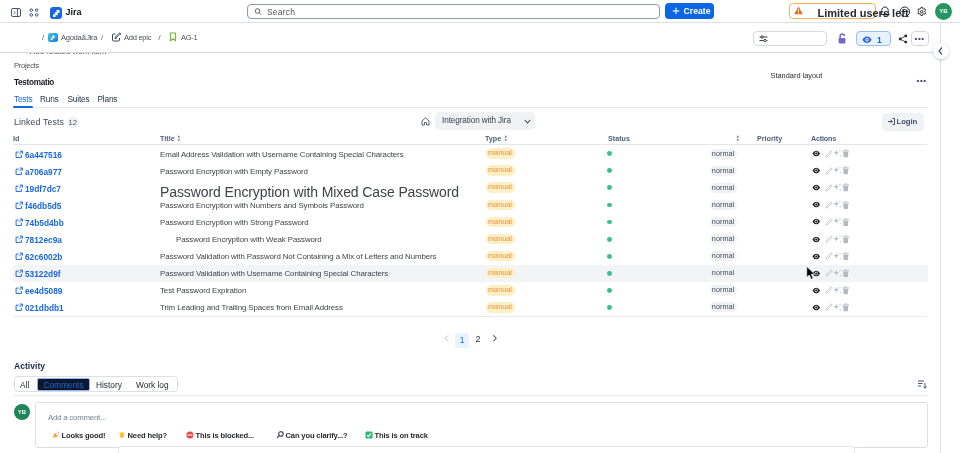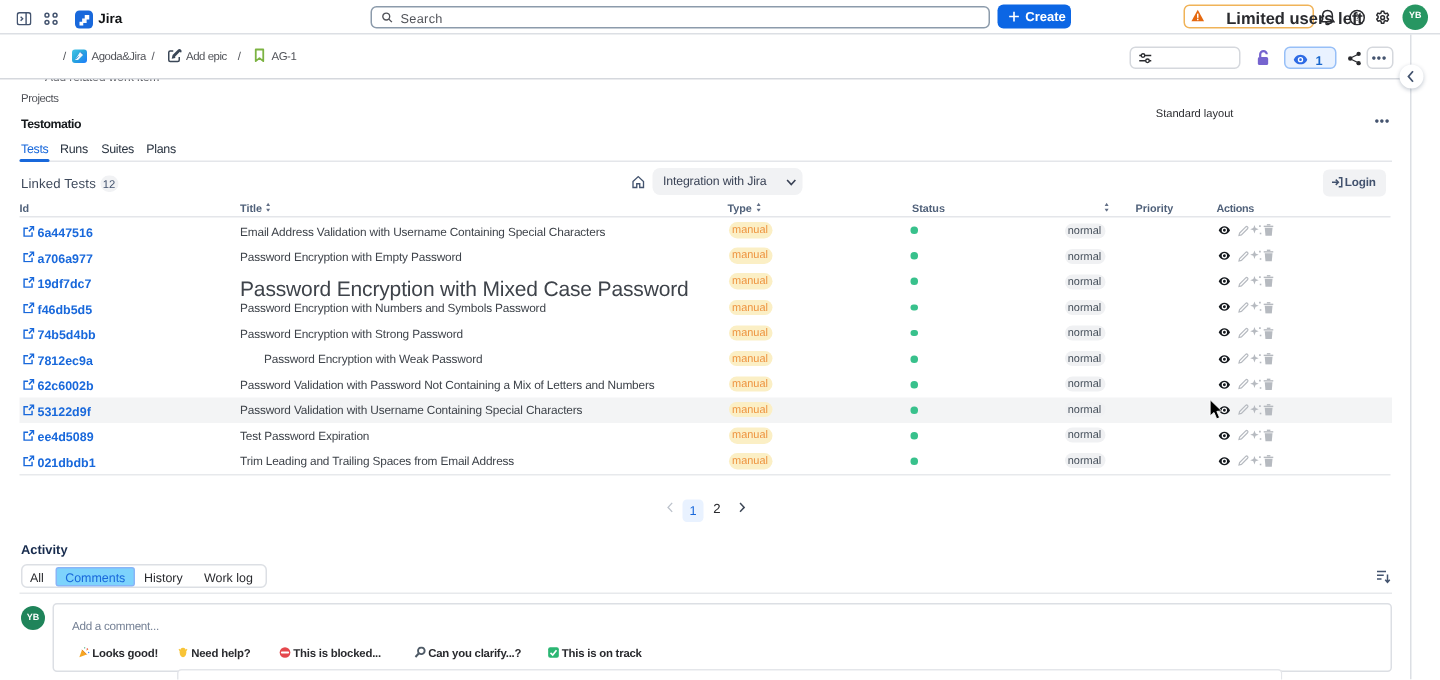--- a/index.html
+++ b/index.html
@@ -458,21 +458,21 @@
 <div class="abs" style="left:455px;top:332.5px;width:14px;height:15px;background:#E9F2FF;border-radius:3px;text-align:center;line-height:15px;font-size:8.5px;color:#1868DB;">1</div>
 <div class="abs" style="left:475.5px;top:334px;font-size:8.8px;color:#292A2E;">2</div>
 <svg class="abs" style="left:492px;top:334px" width="5.5" height="8.5" viewBox="0 0 12 18">
     <path d="M3 2.5 L9 9 L3 15.5" fill="none" stroke="#3F4958" stroke-width="2.2"></path>
   </svg>
 
 <div class="abs" style="left:14px;top:360.5px;font-size:8.6px;font-weight:bold;color:#172B4D;">Activity</div>
 
 <div class="abs" style="left:14px;top:376px;width:164px;height:16px;border:1px solid #DCDFE4;border-radius:4px;background:#fff;"></div>
 <div class="abs" style="left:20px;top:380px;font-size:8.3px;color:#292A2E;">All</div>
-<div class="abs" style="left:37px;top:377.5px;width:53px;height:13px;border:1px solid #88B5F7;border-radius:2px;background:#7dd3fc;text-align:center;line-height:13px;font-size:8.3px;color:#1868DB;">Comments</div>
+<div class="abs" style="left:37px;top:377.5px;width:53px;height:13px;border:1px solid #88B5F7;border-radius:2px;background:#0f172a;text-align:center;line-height:13px;font-size:8.3px;color:#1868DB;">Comments</div>
 <div class="abs" style="left:96px;top:380px;font-size:8.3px;color:#292A2E;">History</div>
 <div class="abs" style="left:136px;top:380px;font-size:8.3px;color:#292A2E;">Work log</div>
 
 <div class="abs" style="left:13px;top:395px;width:915px;height:1px;background:#E7E9EC;"></div>
 <svg class="abs" style="left:917px;top:379px" width="11" height="11" viewBox="0 0 22 22">
   <line x1="2" y1="4" x2="14" y2="4" stroke="#44546F" stroke-width="2"></line>
   <line x1="2" y1="9" x2="11" y2="9" stroke="#44546F" stroke-width="2"></line>
   <line x1="2" y1="14" x2="8" y2="14" stroke="#44546F" stroke-width="2"></line>
   <path d="M16 8 L16 18 M13 15 L16 18.5 L19 15" fill="none" stroke="#44546F" stroke-width="2"></path>
 </svg>

